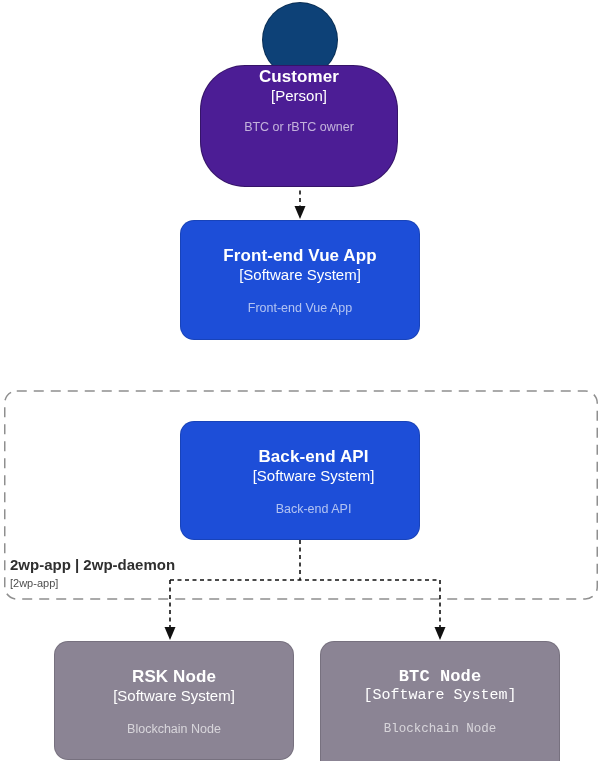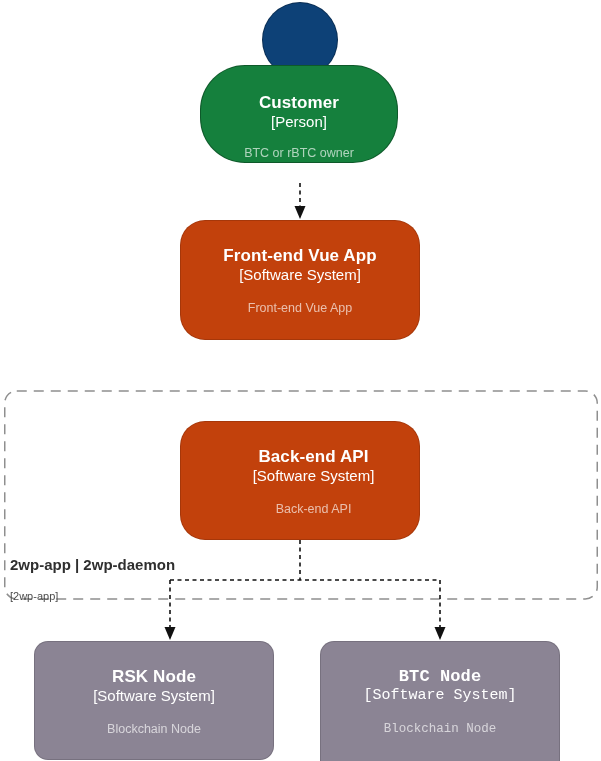--- a/index.html
+++ b/index.html
@@ -11,51 +11,50 @@
     overflow:hidden;
   }
   .wires { position:absolute; left:0; top:0; width:601px; height:761px; z-index:1; pointer-events:none; }
 
   .node {
     position:absolute; z-index:2;
     box-sizing:border-box;
     color:#ffffff; text-align:center;
     padding-top:24px;
   }
-  .system   { background:#c2410c; border:1px solid rgba(0,0,0,0.14); border-radius:25px; }
+  .system   { background:#1d4ed8; border:1px solid rgba(0,0,0,0.14); border-radius:14px; }
   .external { background:#8b8494; border:1px solid rgba(0,0,0,0.14); border-radius:14px; }
 
   .person-head {
     position:absolute; z-index:2;
     left:262px; top:2px; width:76px; height:76px;
     border-radius:50%;
     background:#0d4177; border:1px solid rgba(0,0,0,0.30);
     box-sizing:border-box;
   }
   .person-body {
     position:absolute; z-index:3;
-    left:200px; top:65px; width:198px; height:98px;
+    left:200px; top:65px; width:198px; height:122px;
     border-radius:45px;
-    background:#15803d; border:1px solid rgba(0,0,0,0.30);
+    background:#4c1d95; border:1px solid rgba(0,0,0,0.30);
     box-sizing:border-box;
     color:#ffffff; text-align:center;
-    padding-top:26px;
   }
 
   .title    { font-size:17px; font-weight:bold; line-height:21px; letter-spacing:0.1px; }
   .subtitle { font-size:15px; line-height:17px; }
   .desc     { font-size:12.5px; line-height:16px; margin-top:17px; color:rgba(255,255,255,0.66); }
 
   .boundary-label {
     position:absolute; z-index:2;
     left:10px; top:556px;
     color:#2f2f2f;
   }
   .boundary-label .b-title { font-size:15px; font-weight:bold; line-height:18px;text-align:right; }
-  .boundary-label .b-sub   { font-size:11px; line-height:14px; color:#4d4d4d; margin-top:15px; }
+  .boundary-label .b-sub   { font-size:11px; line-height:14px; color:#4d4d4d; margin-top:2px; }
 </style>
 </head>
 <body>
 
 <div class="canvas">
 
   <svg class="wires" viewBox="0 0 601 761">
 
     <rect x="4.75" y="391" width="592.5" height="208" rx="12" ry="12" fill="none" stroke="#8f8f8f" stroke-width="1.5" stroke-dasharray="10 7"></rect>
 
@@ -91,21 +90,21 @@
     <div class="title">Back-end API</div>
     <div class="subtitle">[Software System]</div>
     <div class="desc">Back-end API</div>
   </div>
 
   <div class="boundary-label">
     <div class="b-title">2wp-app | 2wp-daemon</div>
     <div class="b-sub">[2wp-app]</div>
   </div>
 
-  <div class="node external" style="left:34px; top:641px; width:240px; height:119px;">
+  <div class="node external" style="left:54px; top:641px; width:240px; height:119px;">
     <div class="title">RSK Node</div>
     <div class="subtitle">[Software System]</div>
     <div class="desc">Blockchain Node</div>
   </div>
 
   <div class="node external" style="left:320px; top:641px; width:240px; height:153px;font-family:Liberation Mono, monospace;">
     <div class="title">BTC Node</div>
     <div class="subtitle">[Software System]</div>
     <div class="desc">Blockchain Node</div>
   </div>

